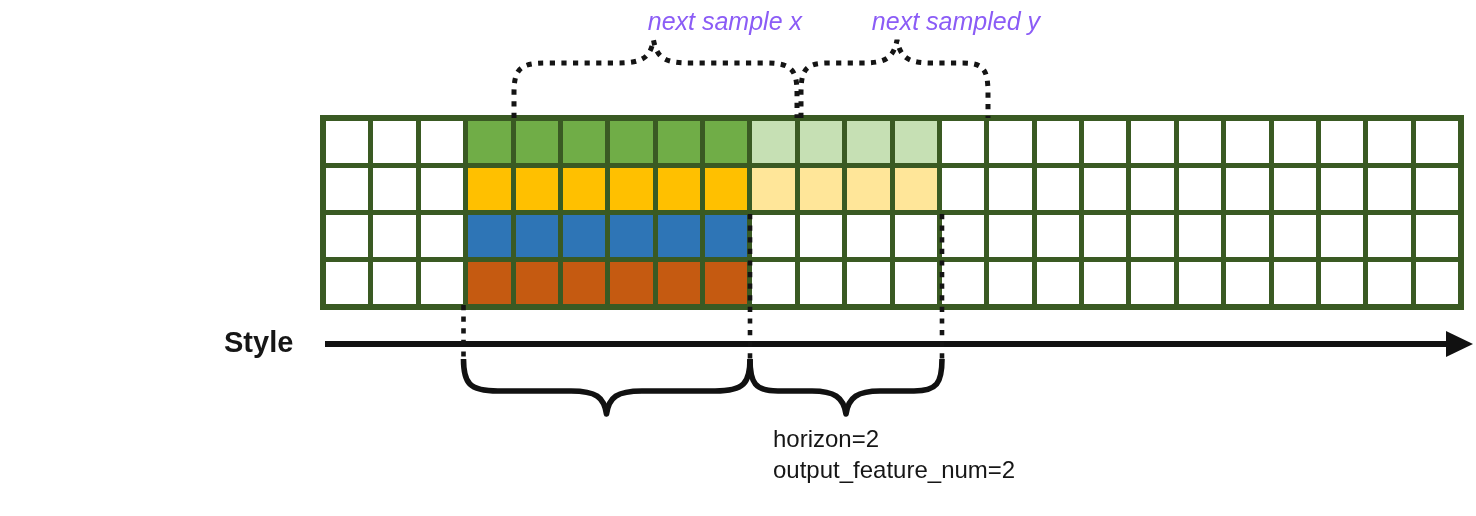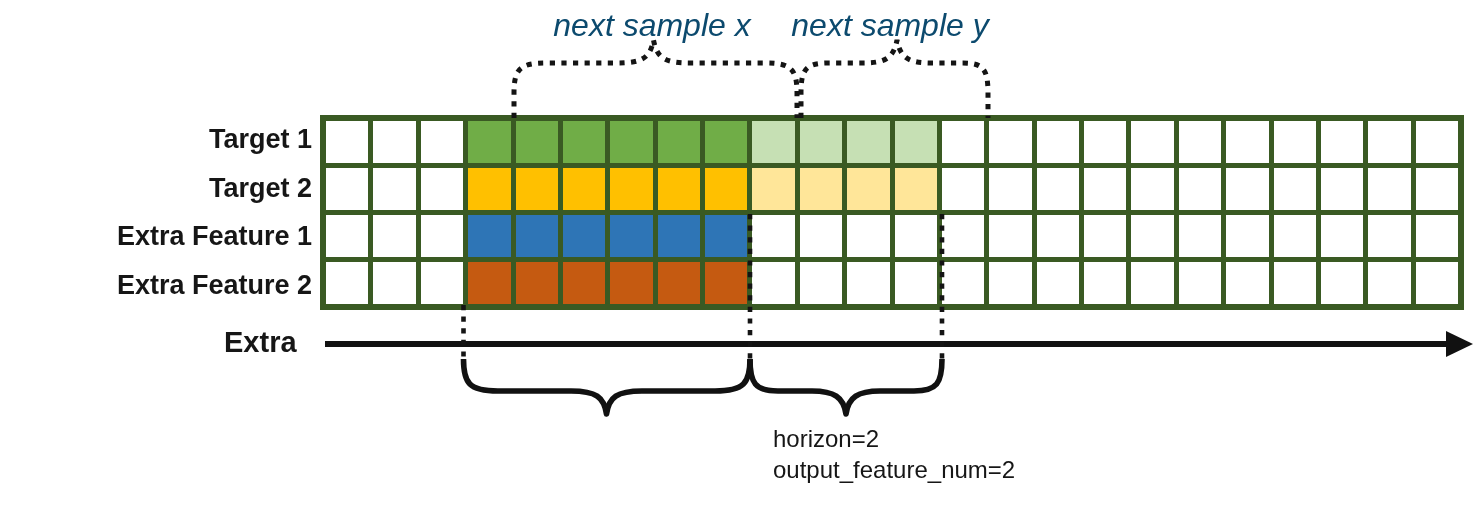--- a/index.html
+++ b/index.html
@@ -59,25 +59,25 @@
     left: 224px;
     top: 326px;
     font-size: 29px;
     font-weight: bold;
     color: #161616;
   }
   .next-label {
     position: absolute;
     top: 7px;
     width: 300px;
-    text-align: center;
-    font-size: 32px;
+    text-align: right;
+    font-size: 25px;
     font-style: italic;
     font-weight: 500;
-    color: #0c4a6e;
+    color: #8b5cf6;
     white-space: nowrap;
   }
   #next-x { left: 502px; }
   #next-y { left: 740px; }
   .sample-note {
     position: absolute;
     top: 423px;
     font-size: 24px;
     line-height: 31px;
     color: #161616;
@@ -92,26 +92,20 @@
     height: 516px;
     pointer-events: none;
   }
 </style>
 </head>
 <body>
 
 <div id="canvas">
 
 
-  <div class="row-labels">
-    <div class="row-label">Target 1</div>
-    <div class="row-label">Target 2</div>
-    <div class="row-label">Extra Feature 1</div>
-    <div class="row-label">Extra Feature 2</div>
-  </div>
 
   <div class="sample-grid" style="background: rgb(58, 90, 35);">
       <div class="cell" style="background: rgb(255, 255, 255);"></div>
       <div class="cell" style="background: rgb(255, 255, 255);"></div>
       <div class="cell" style="background: rgb(255, 255, 255);"></div>
       <div class="cell" style="background: rgb(112, 173, 71);"></div>
       <div class="cell" style="background: rgb(112, 173, 71);"></div>
       <div class="cell" style="background: rgb(112, 173, 71);"></div>
       <div class="cell" style="background: rgb(112, 173, 71);"></div>
       <div class="cell" style="background: rgb(112, 173, 71);"></div>
@@ -198,24 +192,24 @@
       <div class="cell" style="background: rgb(255, 255, 255);"></div>
       <div class="cell" style="background: rgb(255, 255, 255);"></div>
       <div class="cell" style="background: rgb(255, 255, 255);"></div>
       <div class="cell" style="background: rgb(255, 255, 255);"></div>
       <div class="cell" style="background: rgb(255, 255, 255);"></div>
       <div class="cell" style="background: rgb(255, 255, 255);"></div>
       <div class="cell" style="background: rgb(255, 255, 255);"></div>
       <div class="cell" style="background: rgb(255, 255, 255);"></div>
     </div>
 
-  <div class="time-label">Extra</div>
+  <div class="time-label">Style</div>
 
   <div id="next-x" class="next-label">next sample x</div>
-  <div id="next-y" class="next-label">next sample y</div>
+  <div id="next-y" class="next-label">next sampled y</div>
 
   <div id="note-output" class="sample-note">
     <div>horizon=2</div>
     <div>output_feature_num=2</div>
   </div>
 
   <svg class="overlay" viewBox="0 0 1476 516" xmlns="http://www.w3.org/2000/svg">
 
     <g>
       <line x1="325" y1="344" x2="1452" y2="344" stroke="#111111" stroke-width="6"></line>

